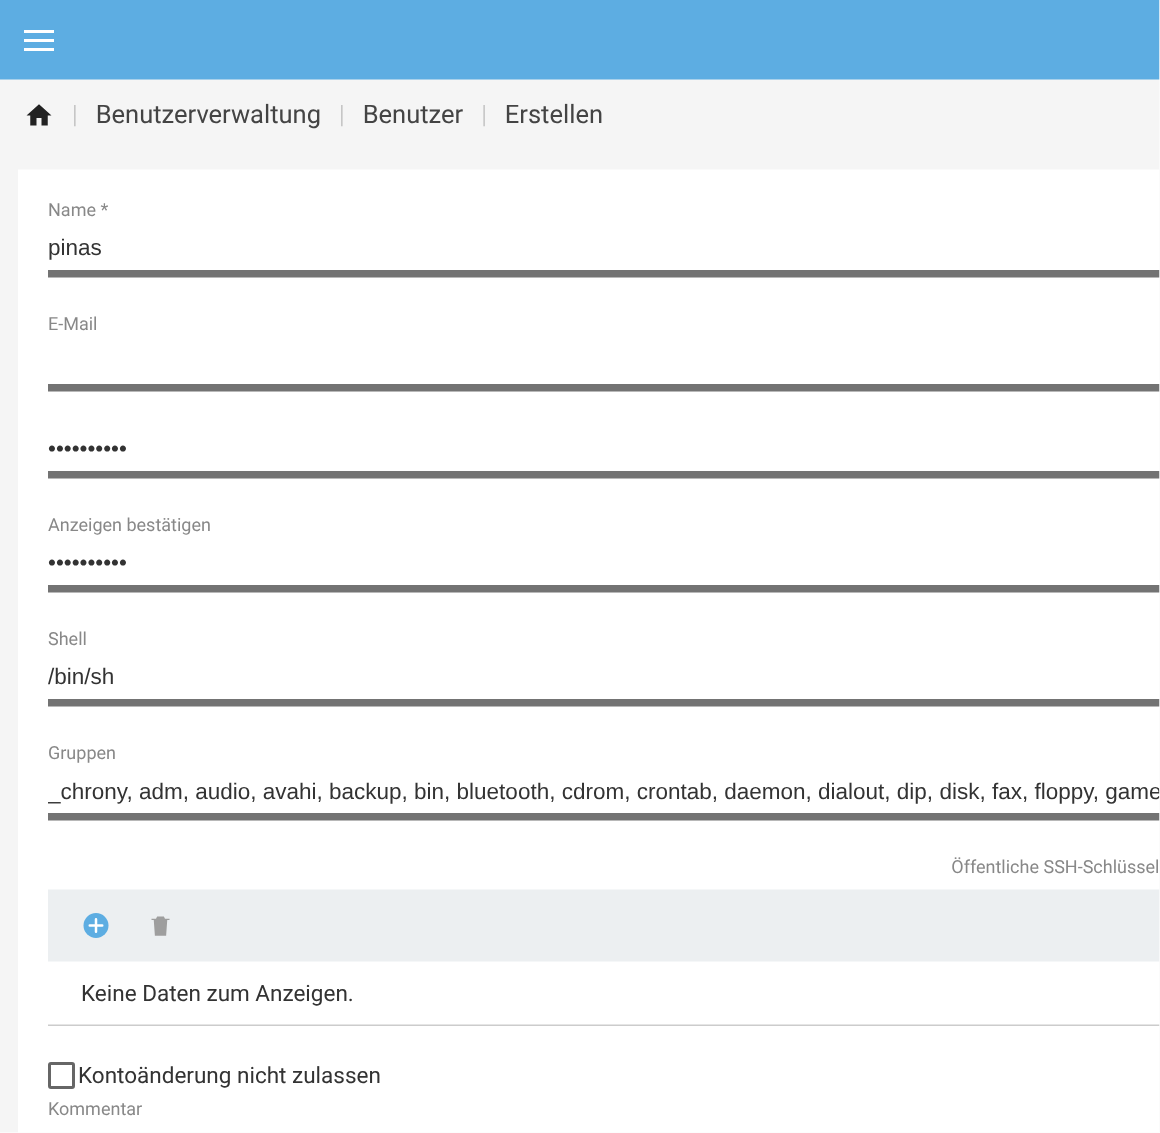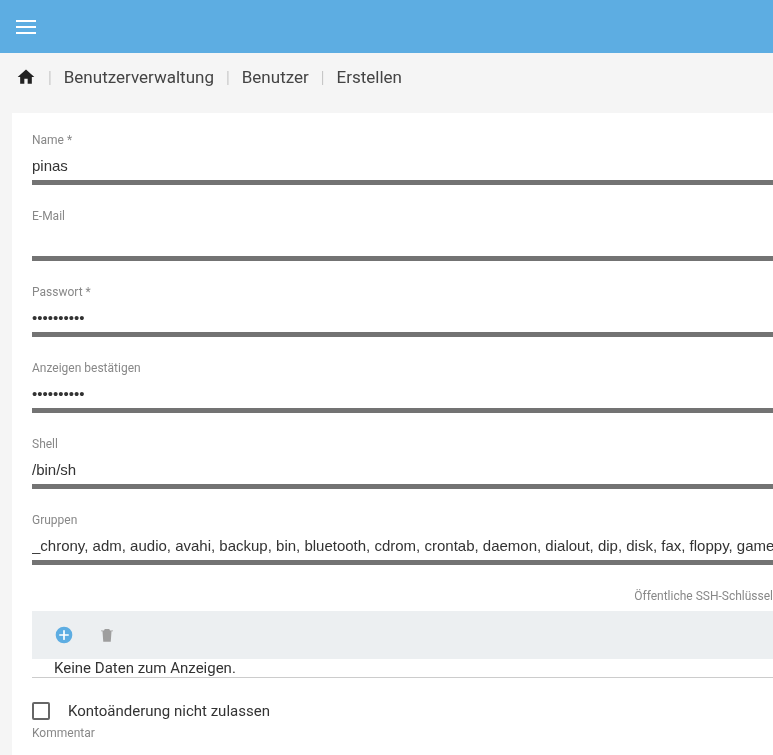--- a/index.html
+++ b/index.html
@@ -73,29 +73,29 @@
     .ssh-section .field-label { margin-bottom: 8px; text-align: right; }
     .ssh-toolbar {
       background: #eceff1;
       padding: 14px 22px;
       display: flex;
       gap: 24px;
       align-items: center;
     }
     .icon-btn { cursor: pointer; display: flex; }
     .ssh-empty {
-      padding: 0 22px;
+      padding: 12px 22px;
       font-size: 15px;
       color: #333;
       border-bottom: 1px solid #ccc;
     }
     .checkbox-row {
       display: flex;
       align-items: flex-end;
-      gap: 18px;
+      gap: 2px;
       margin-top: 24px;
     }
     .checkbox {
       width: 18px;
       height: 18px;
       border: 2px solid #666;
       border-radius: 2px;
       cursor: pointer;
     }
     .checkbox-label { font-size: 15px; color: #333; }
@@ -141,21 +141,20 @@
     <label class="field-label">Name *</label>
     <input class="field-input" value="pinas" style="">
   </div>
 
   <div class="field">
     <label class="field-label">E-Mail</label>
     <input class="field-input" value="" style="">
   </div>
 
   <div class="field">
-    <label class="field-label">Passwort *</label>
     <input class="field-input" value="••••••••••" style="">
   </div>
 
   <div class="field">
     <label class="field-label">Anzeigen bestätigen</label>
     <input class="field-input" value="••••••••••" style="">
   </div>
 
   <div class="field">
     <label class="field-label">Shell</label>

